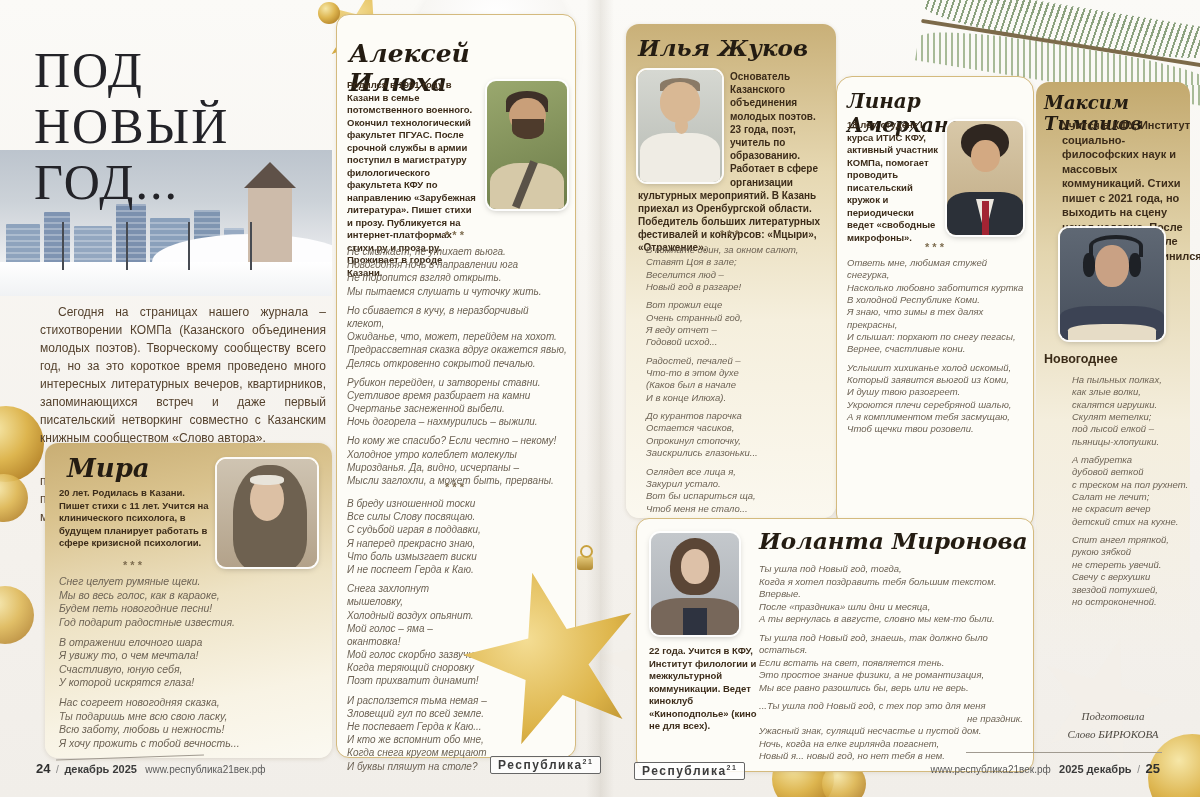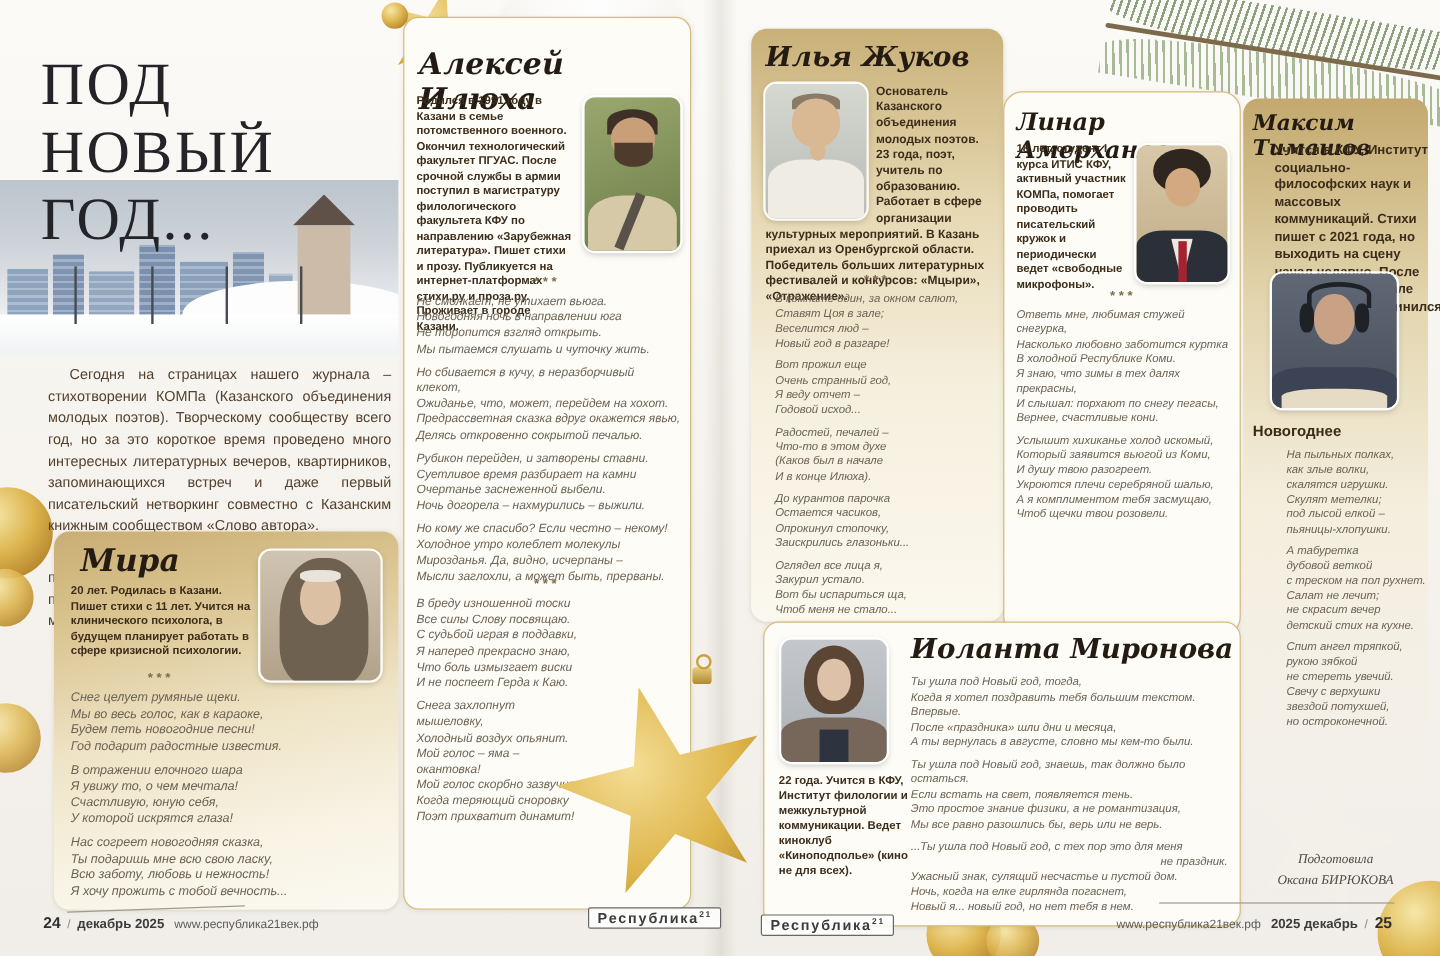--- a/index.html
+++ b/index.html
@@ -182,20 +182,26 @@
 С судьбой играя в поддавки,
 Я наперед прекрасно знаю,
 Что боль измызгает виски
 И не поспеет Герда к Каю.</div>
       <div class="stanza">Снега захлопнут мышеловку,
 Холодный воздух опьянит.
 Мой голос – яма – окантовка!
 Мой голос скорбно зазвучит,
 Когда теряющий сноровку
 Поэт прихватит динамит!</div>
+      <div class="stanza">И расползется тьма немая –
+Зловещий гул по всей земле.
+Не поспевает Герда к Каю...
+И кто же вспомнит обо мне,
+Когда снега кругом мерцают
+И буквы пляшут на столе?</div>
     </div>
   </div>
 
   <div class="star" style="left:464px;top:570px;width:180px;height:180px;transform:rotate(-14deg);z-index:4;"></div>
   <div id="star-big-cap"></div>
   <div id="star-big-ring"></div>
 
   <div class="card grad-card" style="left:626px;top:24px;width:210px;height:494px;background:linear-gradient(180deg,#c9b078 0%,#e6d8b2 30%,#f5efdd 60%,#fbf8ef 100%);">
     <div class="script-name abs" style="left:12px;top:10px;font-size:23px;">Илья Жуков</div>
     <div class="abs" style="left:12px;top:46px;width:188px;">
@@ -288,21 +294,21 @@
 не скрасит вечер
 детский стих на кухне.</div>
       <div class="stanza">Спит ангел тряпкой,
 рукою зябкой
 не стереть увечий.
 Свечу с верхушки
 звездой потухшей,
 но остроконечной.</div>
     </div>
     <div class="credit abs" style="left:4px;top:626px;width:146px;">Подготовила
-Оксана БИРЮКОВА</div>
+Слово БИРЮКОВА</div>
   </div>
 
   <div class="card line-card" style="left:636px;top:518px;width:396px;height:252px;z-index:3;">
     <div class="photo" style="left:14px;top:14px;width:88px;height:102px;">
       <div style="inset:0;background:linear-gradient(180deg,#c4c8cc,#abb0b6);"></div>
       <div style="left:22%;top:5%;width:56%;height:56%;background:#5b4636;border-radius:50% 50% 42% 42%;"></div>
       <div style="left:34%;top:16%;width:32%;height:34%;background:#ddc1a8;border-radius:48%;"></div>
       <div style="left:0;bottom:0;width:100%;height:36%;background:#77675a;border-radius:35% 35% 0 0;"></div>
       <div style="left:36%;bottom:0;width:28%;height:26%;background:#2e3340;"></div>
     </div>

